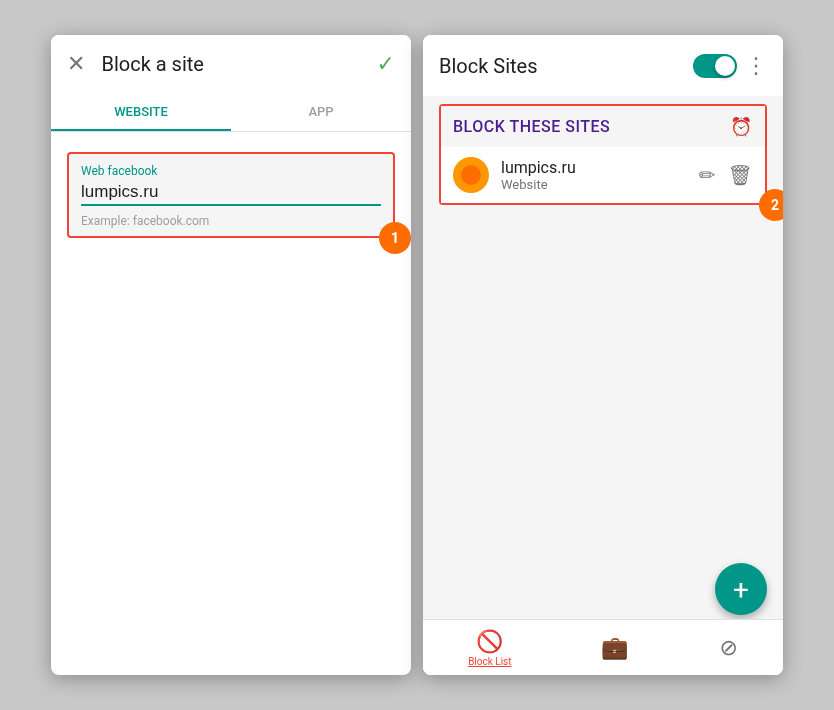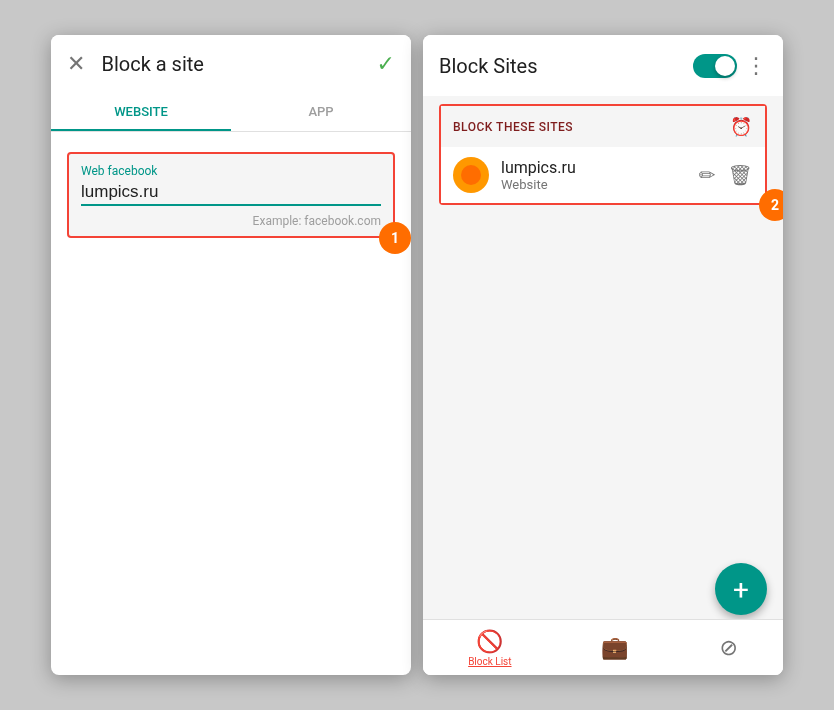--- a/index.html
+++ b/index.html
@@ -102,21 +102,20 @@
       border: none;
       outline: none;
       width: 100%;
       border-bottom: 2px solid #009688;
       padding-bottom: 2px;
     }
     .input-hint {
       font-size: 12px;
       color: #9e9e9e;
       margin-top: 8px;
-      text-align: right;
     }
     .badge-circle {
       position: absolute;
       bottom: -16px;
       right: -16px;
       width: 32px;
       height: 32px;
       border-radius: 50%;
       background: #FF6D00;
       color: white;
@@ -175,23 +174,23 @@
       position: relative;
     }
     .section-header {
       display: flex;
       align-items: center;
       justify-content: space-between;
       padding: 10px 12px;
       background: #f5f5f5;
     }
     .section-title {
-      font-size: 12px;
+      font-size: 16px;
       font-weight: 500;
-      color: #7f1d1d;
+      color: #4c1d95;
       letter-spacing: 0.5px;
     }
     .alarm-icon {
       color: #757575;
       font-size: 18px;
     }
     .site-row {
       display: flex;
       align-items: center;
       padding: 10px 12px;

